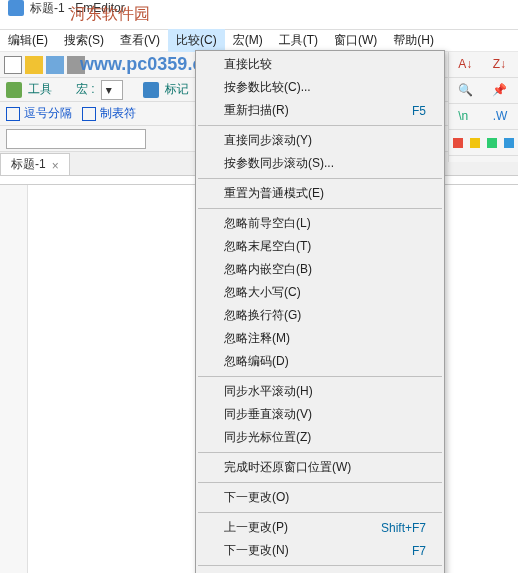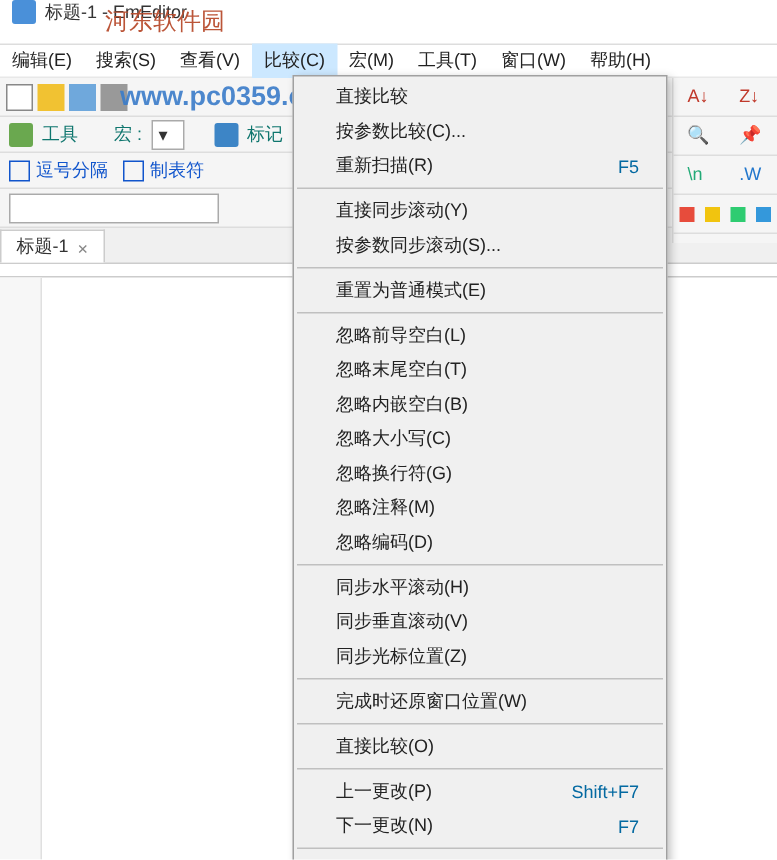--- a/index.html
+++ b/index.html
@@ -174,21 +174,21 @@
     </div>
     <div class="mi">
       <span>同步光标位置(Z)</span>
     </div>
     <div class="sep"></div>
     <div class="mi">
       <span>完成时还原窗口位置(W)</span>
     </div>
     <div class="sep"></div>
     <div class="mi">
-      <span>直接比较(O)</span>
+      <span>下一更改(O)</span>
     </div>
     <div class="sep"></div>
     <div class="mi">
       <span>上一更改(P)</span>
       <span class="shortcut">Shift+F7</span>
     </div>
     <div class="mi">
       <span>下一更改(N)</span>
       <span class="shortcut">F7</span>
     </div>

